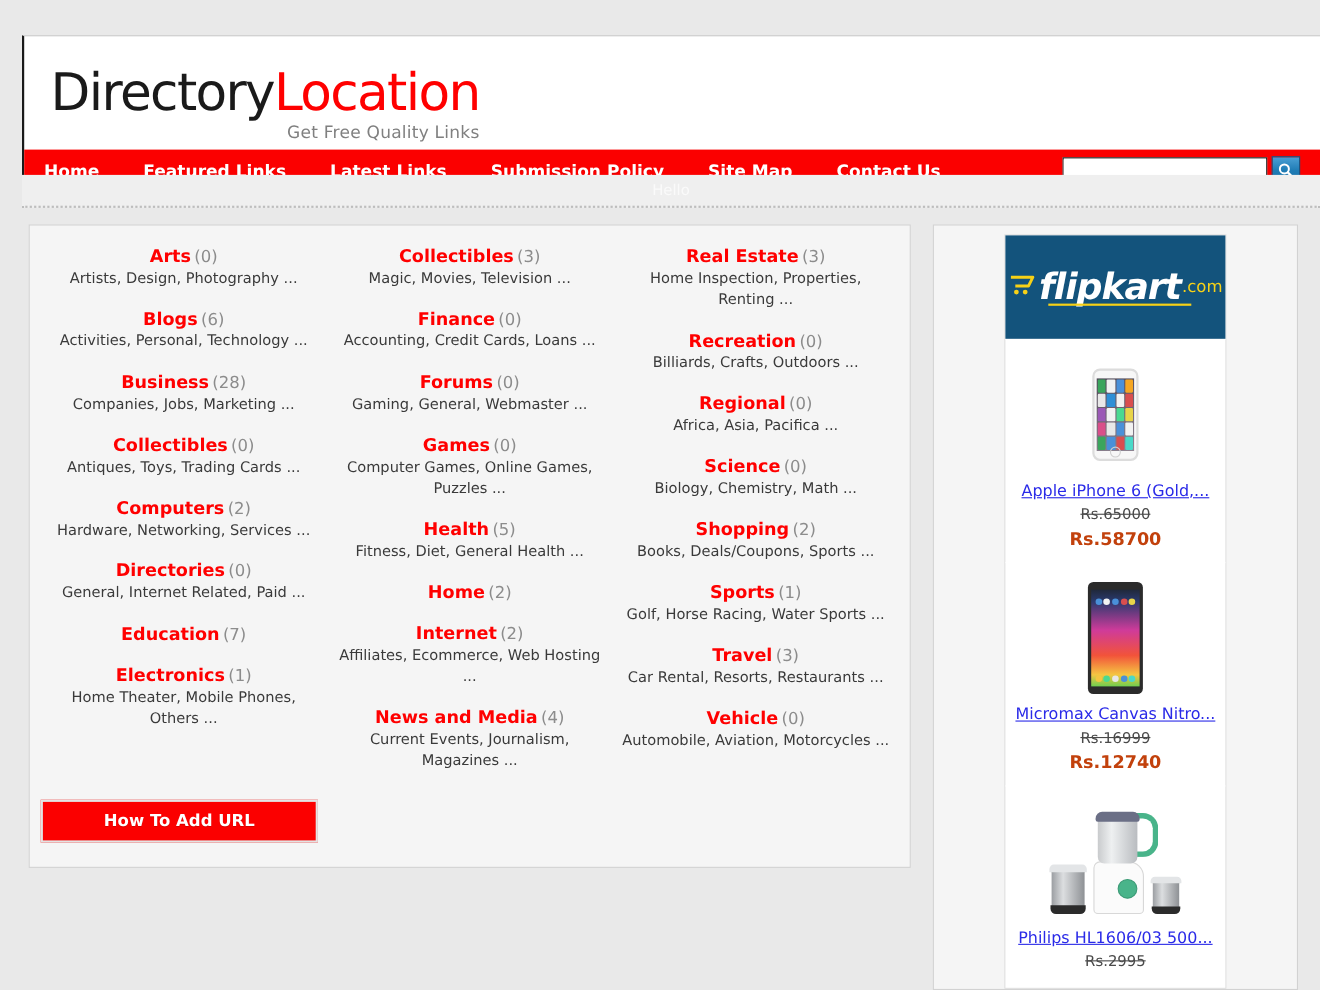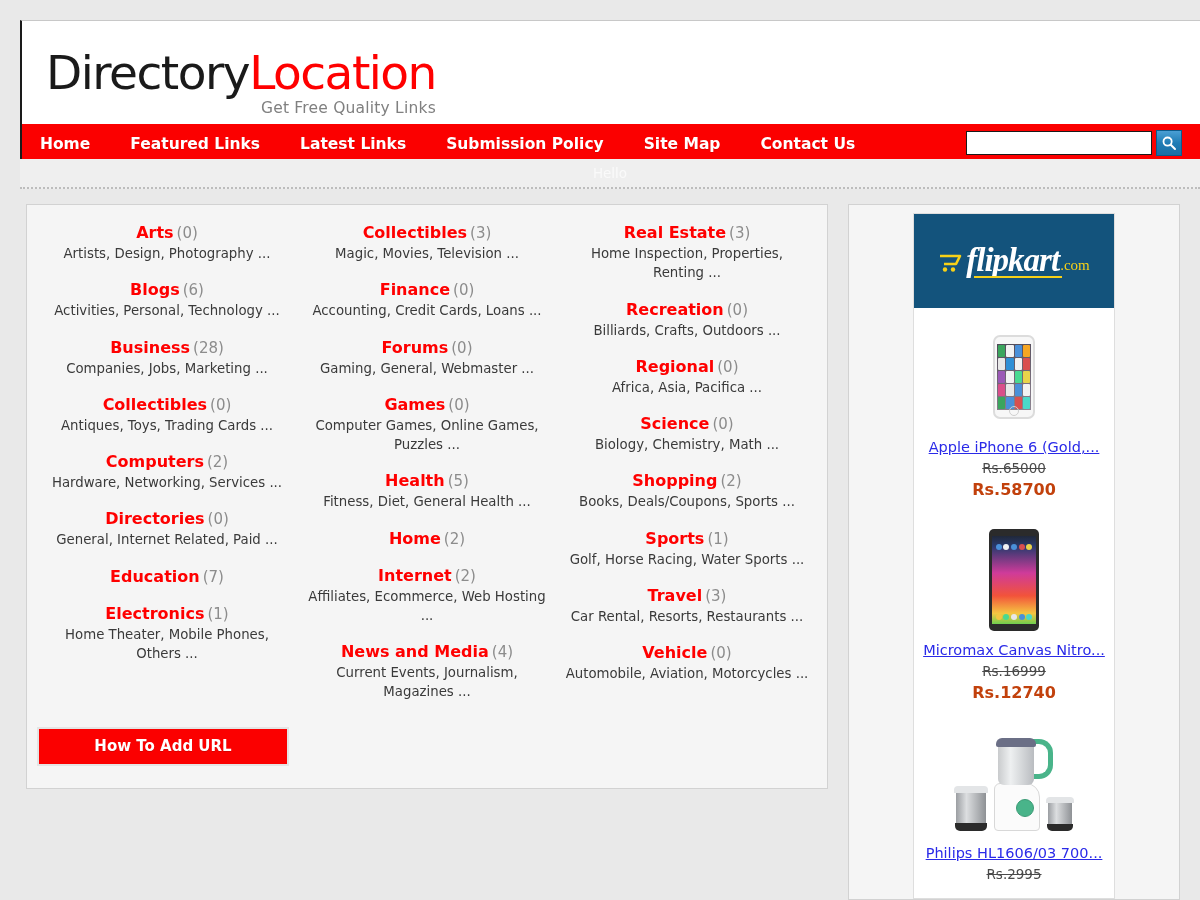--- a/index.html
+++ b/index.html
@@ -16,21 +16,21 @@
   .page {
     position: relative;
     width: 1200px;
     height: 900px;
   }
 
   
   .header-wrap {
     position: absolute;
     left: 20px;
-    top: 20px;
+    top: 32px;
     width: 1180px;
     background: #ffffff;
     border-left: 2px solid #1a1a1a;
     border-top: 1px solid #c8c8c8;
     box-sizing: border-box;
   }
   .logo-area {
     height: 103px;
     padding-left: 6px;
     display: flex;
@@ -226,23 +226,22 @@
   .flipkart-banner {
     background: #13537c;
     height: 94px;
     display: flex;
     align-items: center;
     justify-content: center;
     position: relative;
   }
   .fk-logo {
     display: flex;
-    align-items: flex-end;
-    position: relative;
-    font-family: Liberation Serif, serif;
+    align-items: center;
+    position: relative;
   }
   .fk-cart { margin-right: 2px; margin-bottom: 4px; }
   .fk-word {
     color: #ffffff;
     font-size: 33px;
     font-style: italic;
     font-weight: bold;
     letter-spacing: -1px;
     line-height: 0.95;
   }
@@ -680,21 +679,21 @@
               <span class="mx-jar-l-lid"></span>
               <span class="mx-jar-r"></span>
               <span class="mx-jar-r-lid"></span>
               <span class="mx-handle"></span>
               <span class="mx-body"></span>
               <span class="mx-jar-main"></span>
               <span class="mx-lid"></span>
               <span class="mx-knob"></span>
             </div>
           </div>
-          <span class="product-title">Philips HL1606/03 700...</span>
+          <span class="product-title">Philips HL1606/03 500...</span>
           <div class="price-old">Rs.2995</div>
           <div class="price-new"></div>
         </div>
 
       </div>
     </div>
 
   </div>
 </div>
 

